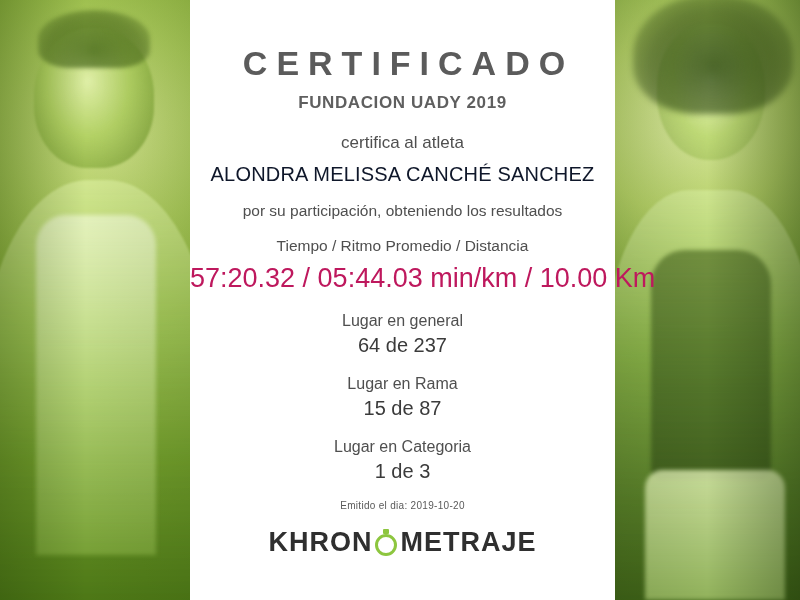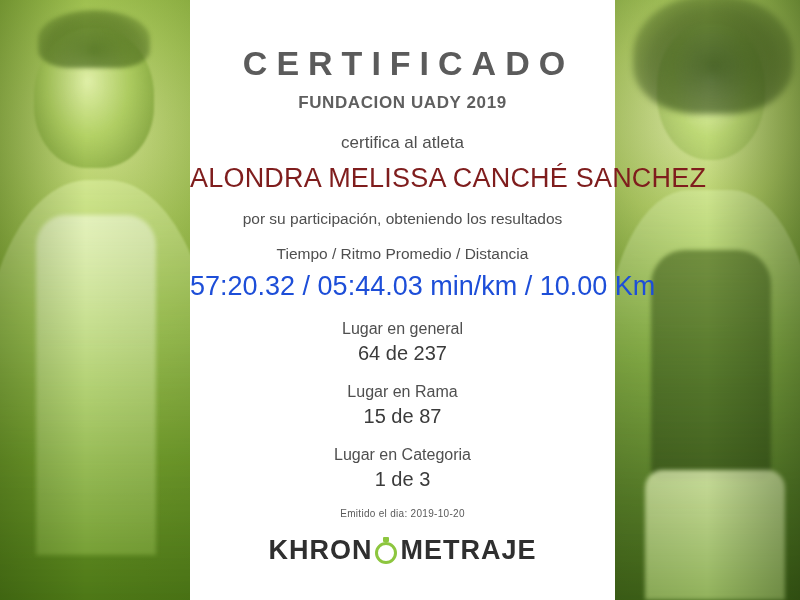--- a/index.html
+++ b/index.html
@@ -158,22 +158,22 @@
     letter-spacing: 0.6px;
     color: #5f5f5f;
   }
   .line-certifies {
     margin-top: 20px;
     font-size: 17px;
     color: #4f4f4f;
   }
   .athlete-name {
     margin-top: 10px;
-    font-size: 27px;
-    color: #7f1d1d;
+    font-size: 20px;
+    color: #0f172a;
     letter-spacing: 0.2px;
     white-space: nowrap;
   }
   .participation {
     margin-top: 16px;
     font-size: 15.5px;
     color: #4f4f4f;
   }
   .category-line {
     margin-top: 16px;
@@ -181,21 +181,21 @@
     color: #4a4a4a;
   }
   .metric-label {
     margin-top: 17px;
     font-size: 15.5px;
     color: #4f4f4f;
   }
   .results-line {
     margin-top: 8px;
     font-size: 27px;
-    color: #1d4ed8;
+    color: #be185d;
     white-space: nowrap;
   }
   .place-label {
     margin-top: 18px;
     font-size: 16px;
     color: #4f4f4f;
   }
   .place-value {
     margin-top: 4px;
     font-size: 20px;

